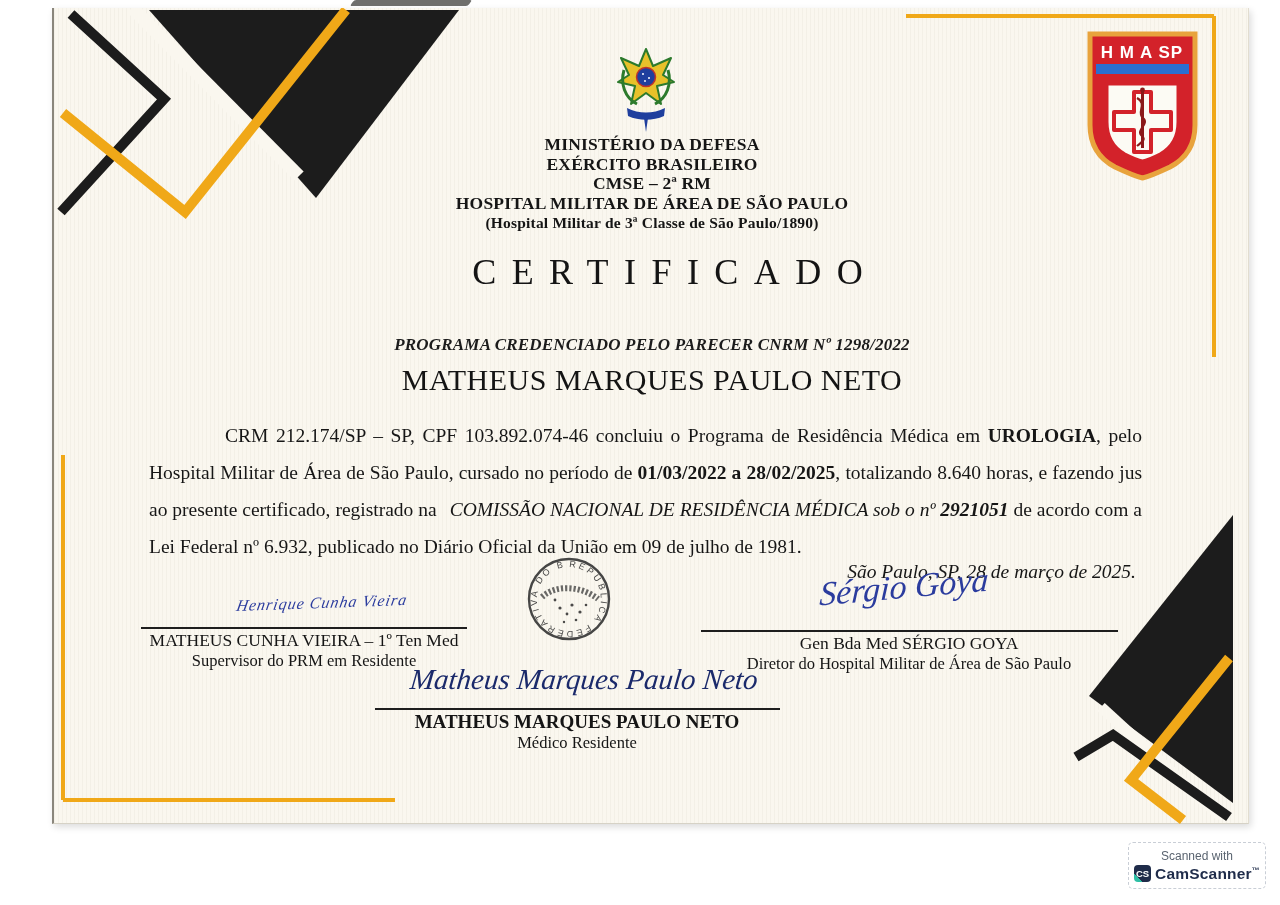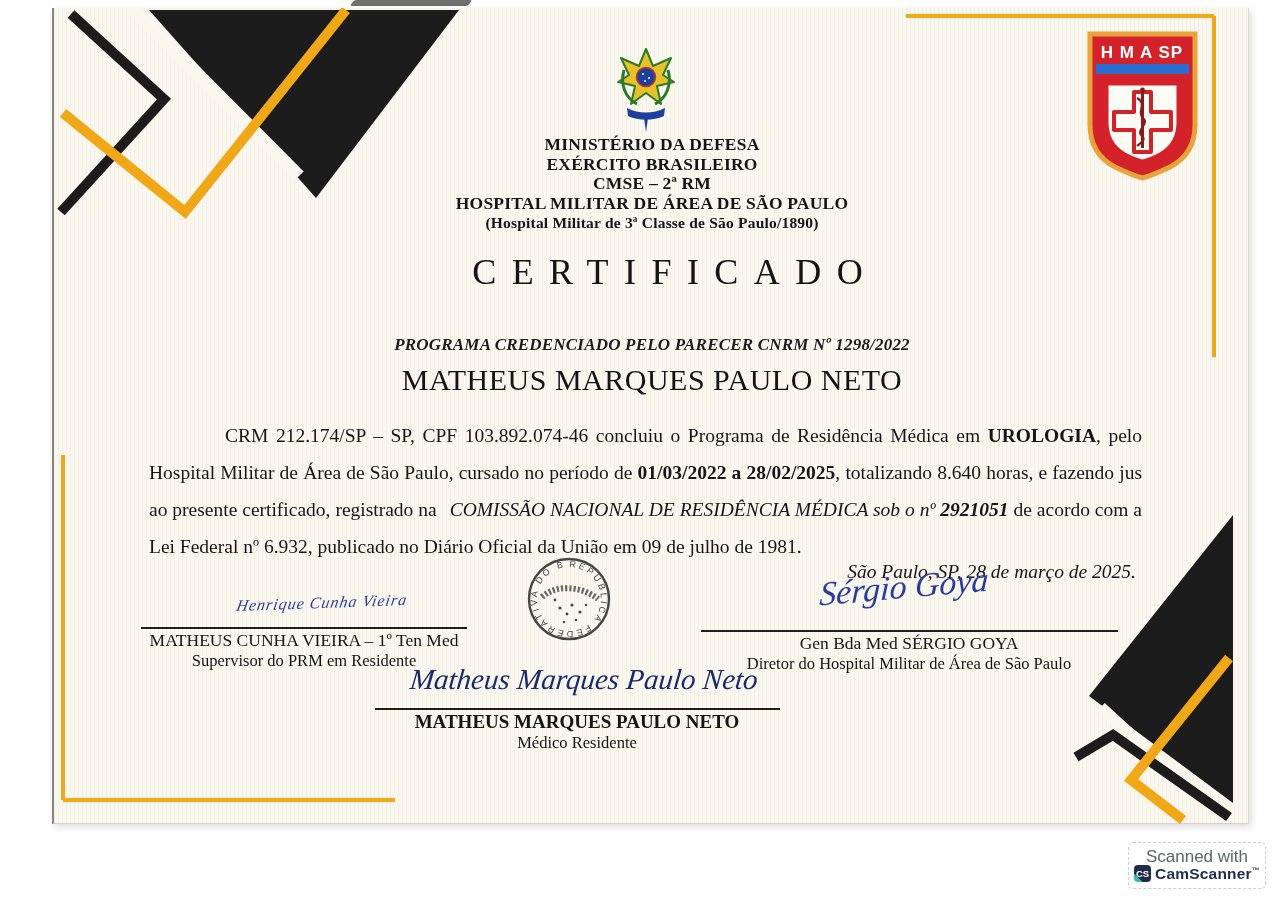--- a/index.html
+++ b/index.html
@@ -64,21 +64,21 @@
   .blk-resident   { left:273px; top:703px; width:500px; }
   .sig-name { font-size:17.5px; line-height:21px; }
   .sig-name-bold { font-weight:bold; font-size:19px; line-height:22px; }
   .sig-role { font-size:16.5px; line-height:19px; }
 
   
   .cs-badge { position:absolute; left:1128px; top:842px; width:138px; height:47px;
     background:#ffffff; border:1.5px dashed #c9ced6; border-radius:5px;
     display:flex; flex-direction:column; align-items:center; justify-content:center;
     font-family:"Liberation Sans","DejaVu Sans",sans-serif; }
-  .cs-line1 { font-size:17px; color:#5a6470; line-height:15px; }
+  .cs-line1 { font-size:12px; color:#5a6470; line-height:15px; }
   .cs-row { display:flex; align-items:center; gap:4px; margin-top:1px; }
   .cs-logo { width:17px; height:17px; border-radius:4px; color:#fff; font-size:9.5px; font-weight:bold;
     background:linear-gradient(45deg,#2EBFA5 26%,#1F2C4A 26%);
     display:flex; align-items:center; justify-content:center; }
   .cs-brand { font-size:15.5px; font-weight:bold; color:#1F2C4A; letter-spacing:.2px; }
   .cs-tm { font-size:8px; color:#1F2C4A; vertical-align:super; }
 </style>
 </head>
 <body>
 

